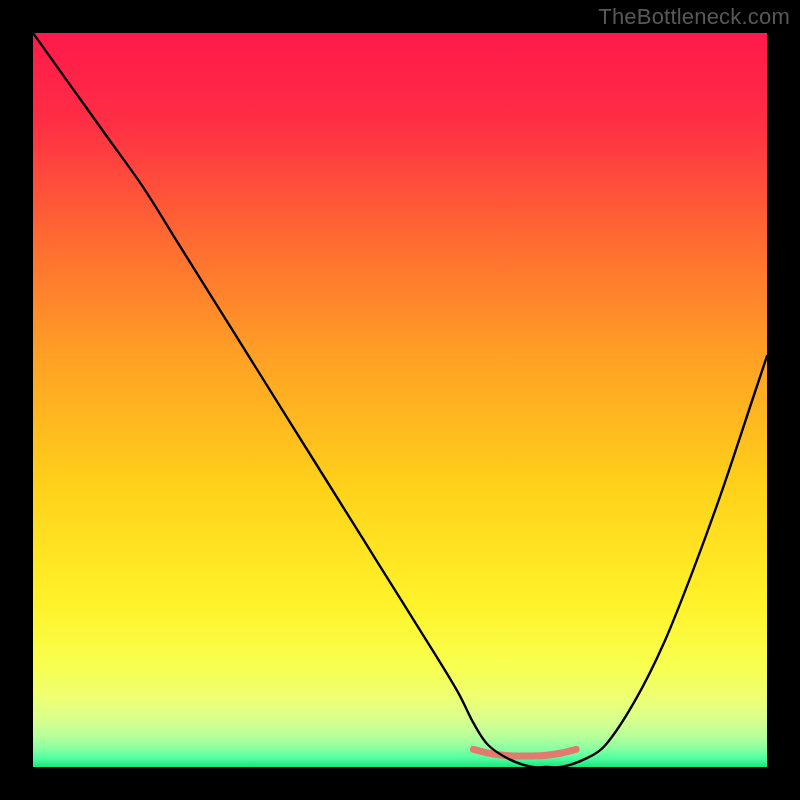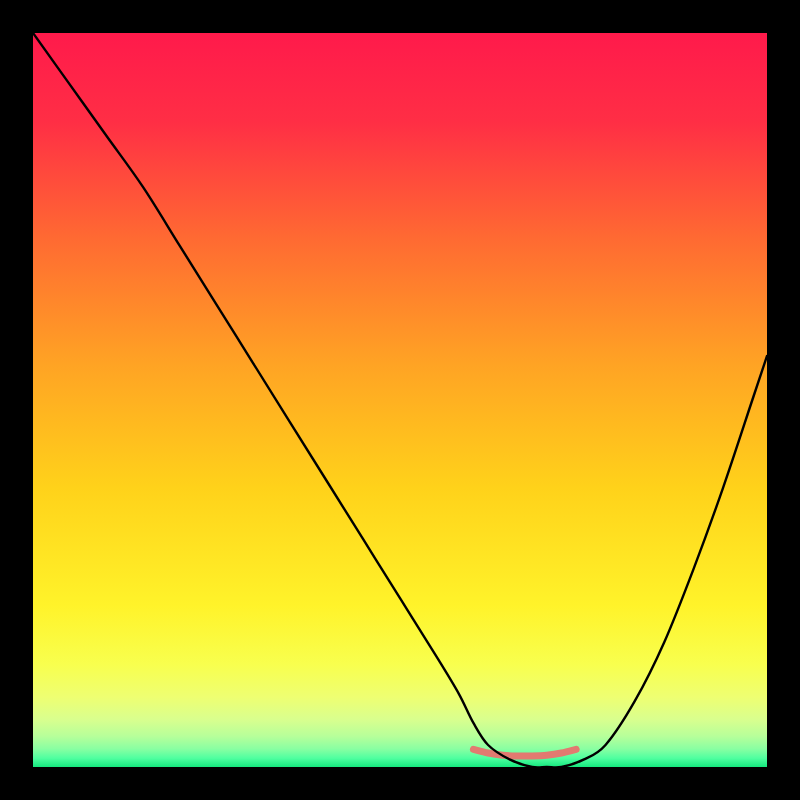--- a/index.html
+++ b/index.html
@@ -41,20 +41,21 @@
   svg.curve {
     position: absolute;
     left: 0;
     top: 0;
   }
 </style>
 </head>
 <body>
 
 <div class="frame">
+  <div class="watermark">TheBottleneck.com</div>
 
   <div class="plot" style="left: 33px; top: 33px; width: 734px; height: 734px;">
     <svg class="gradient" preserveAspectRatio="none" width="734" height="734" viewBox="0 0 734 734">
       <defs>
         <linearGradient id="bg" x1="0" y1="0" x2="0" y2="1">
             <stop offset="0%" stop-color="#ff1a4b"></stop>
             <stop offset="12%" stop-color="#ff2e45"></stop>
             <stop offset="28.000000000000004%" stop-color="#ff6a32"></stop>
             <stop offset="45%" stop-color="#ffa324"></stop>
             <stop offset="62%" stop-color="#ffd21a"></stop>

